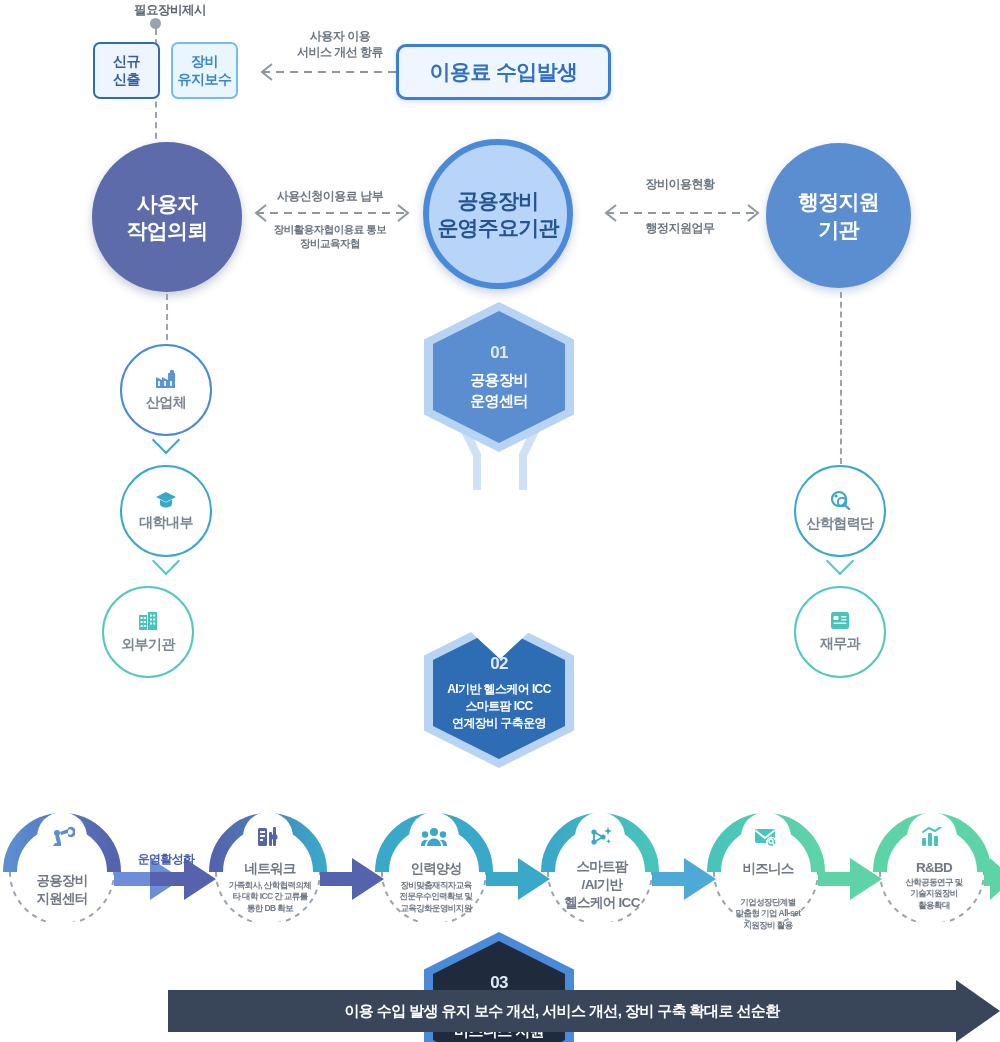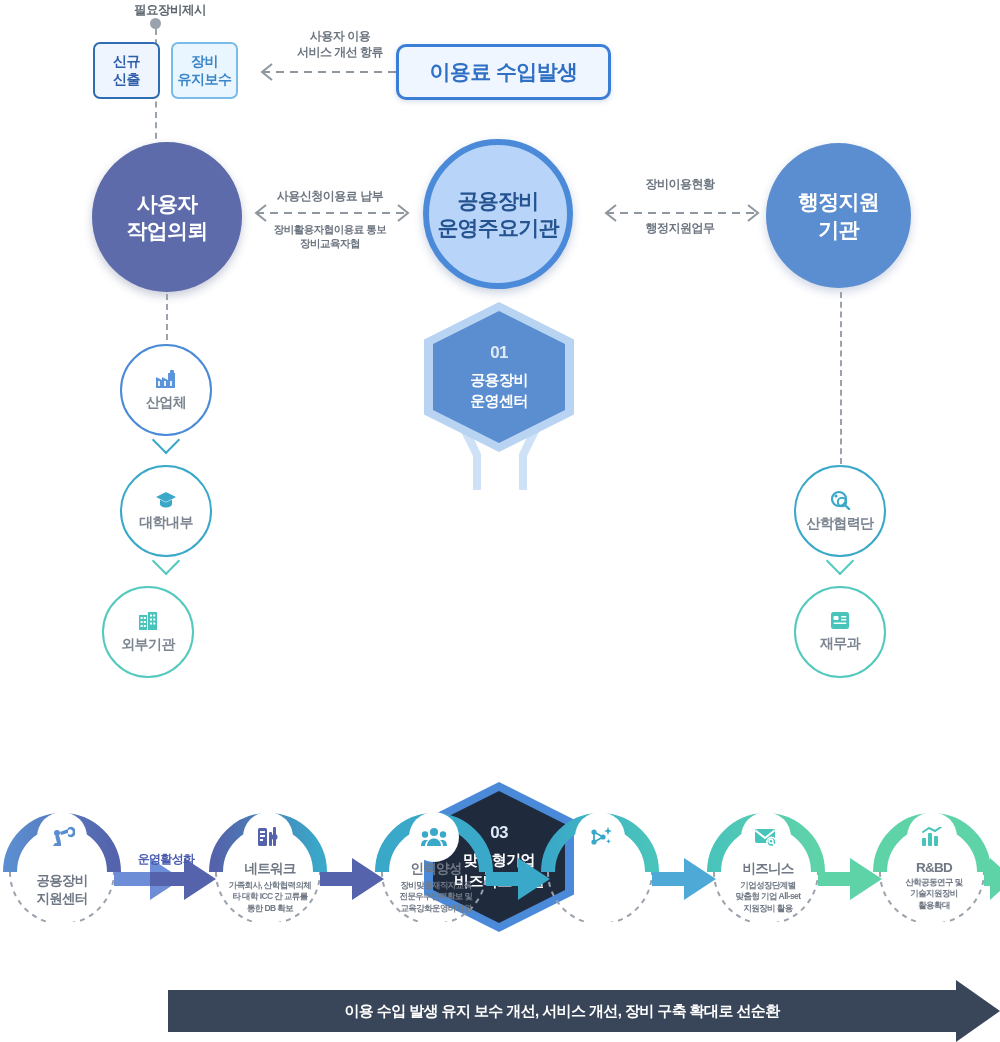--- a/index.html
+++ b/index.html
@@ -235,20 +235,30 @@
   <div class="abs hexwrap" style="left:424px; top:302px;">
     <div class="hex" style="background:#b9d4f2;"></div>
     <div class="hex-in" style="background:#5b8ed0;"></div>
     <div class="hexlabel">
       <span class="hexnum">01</span>
       <span class="hextxt">공용장비</span>
       <span class="hextxt">운영센터</span>
     </div>
   </div>
 
+  <div class="abs hexwrap" style="left:424px; top:468px;">
+    <div class="hex" style="background:#b9d4f2;"></div>
+    <div class="hex-in" style="background:#2e6db4;"></div>
+    <div class="hexlabel">
+      <span class="hexnum">02</span>
+      <span class="hextxt small">AI기반 헬스케어 ICC</span>
+      <span class="hextxt small">스마트팜 ICC</span>
+      <span class="hextxt small">연계장비 구축운영</span>
+    </div>
+  </div>
 
   <svg class="abs" style="left:455px; top:585px;" width="90" height="76">
     <path d="M28 0 L62 0 L62 36 L86 36 L45 74 L4 36 L28 36 Z" fill="#ffffff"></path>
   </svg>
 
   <div class="abs hexwrap" style="left:424px; top:632px;">
     <div class="hex" style="background:#4a8ad8;"></div>
     <div class="hex-in" style="background:#1f2a3d;"></div>
     <div class="hexlabel">
       <span class="hexnum">03</span>
@@ -362,31 +372,36 @@
       <circle cx="6" cy="7" r="2.6" fill="#3aa8c8"></circle>
       <circle cx="6" cy="17" r="2.6" fill="#3aa8c8"></circle>
       <circle cx="15" cy="12" r="2.6" fill="#3aa8c8"></circle>
       <line x1="6" y1="7" x2="15" y2="12" stroke="#3aa8c8" stroke-width="1.8"></line>
       <line x1="6" y1="17" x2="15" y2="12" stroke="#3aa8c8" stroke-width="1.8"></line>
       <line x1="6" y1="7" x2="6" y2="17" stroke="#3aa8c8" stroke-width="1.8"></line>
       <path d="M20 2 L21.2 5 L24 6 L21.2 7 L20 10 L18.8 7 L16 6 L18.8 5 Z" fill="#3aa8c8"></path>
       <path d="M20.5 14 L21.2 15.6 L22.8 16.3 L21.2 17 L20.5 18.6 L19.8 17 L18.2 16.3 L19.8 15.6 Z" fill="#3aa8c8"></path>
     </svg>
   </div>
+  <div class="abs ctr col" style="left:540px; top:858px; width:124px;">
+    <div class="flowlabel" style="white-space:pre-line; line-height:1.35;">스마트팜
+/AI기반
+헬스케어 ICC</div>
+  </div>
 
   <div class="abs badge" style="left:744px; top:815px; box-shadow:0 0 0 3px #ffffff;">
     <svg width="26" height="22" viewBox="0 0 26 22">
       <rect x="2" y="3" width="20" height="14" rx="2" fill="#49c4bb"></rect>
       <path d="M2.5 4.5 L12 12 L21.5 4.5" fill="none" stroke="#fff" stroke-width="2"></path>
       <circle cx="18.5" cy="16" r="4.6" fill="#49c4bb" stroke="#fff" stroke-width="1.6"></circle>
       <circle cx="18" cy="15.3" r="2" fill="none" stroke="#fff" stroke-width="1.4"></circle>
       <line x1="19.6" y1="17" x2="21.6" y2="19" stroke="#fff" stroke-width="1.6" stroke-linecap="round"></line>
     </svg>
   </div>
-  <div class="abs ctr col" style="left:706px; top:860px; width:124px;">
+  <div class="abs ctr col" style="left:706px; top:860px; width:124px;gap:17px;">
     <div class="flowlabel">비즈니스</div>
     <div class="flowsub" style="white-space:pre-line;">기업성장단계별
 맞춤형 기업 All-set
 지원장비 활용</div>
   </div>
 
   <div class="abs badge" style="left:910px; top:815px; box-shadow:0 0 0 3px #ffffff;">
     <svg width="22" height="20" viewBox="0 0 22 20">
       <rect x="1" y="11" width="4" height="8" rx="1" fill="#49c4bb"></rect>
       <rect x="7" y="6" width="4" height="13" rx="1" fill="#49c4bb"></rect>

